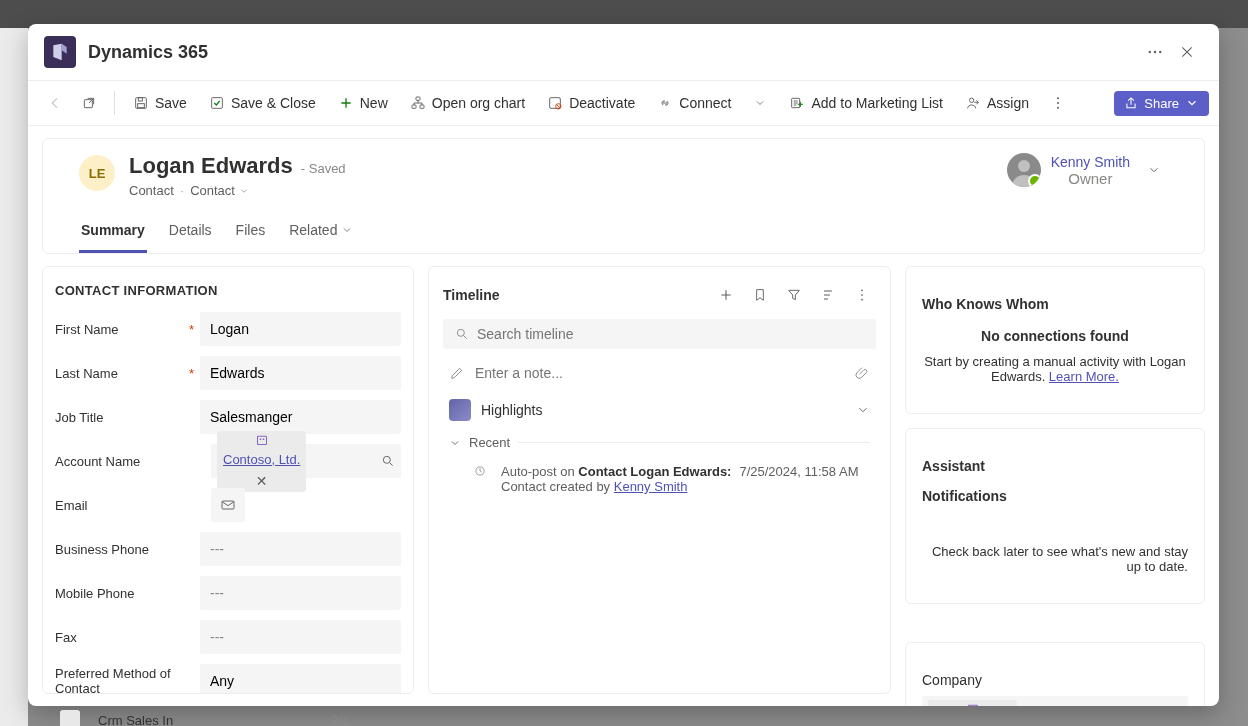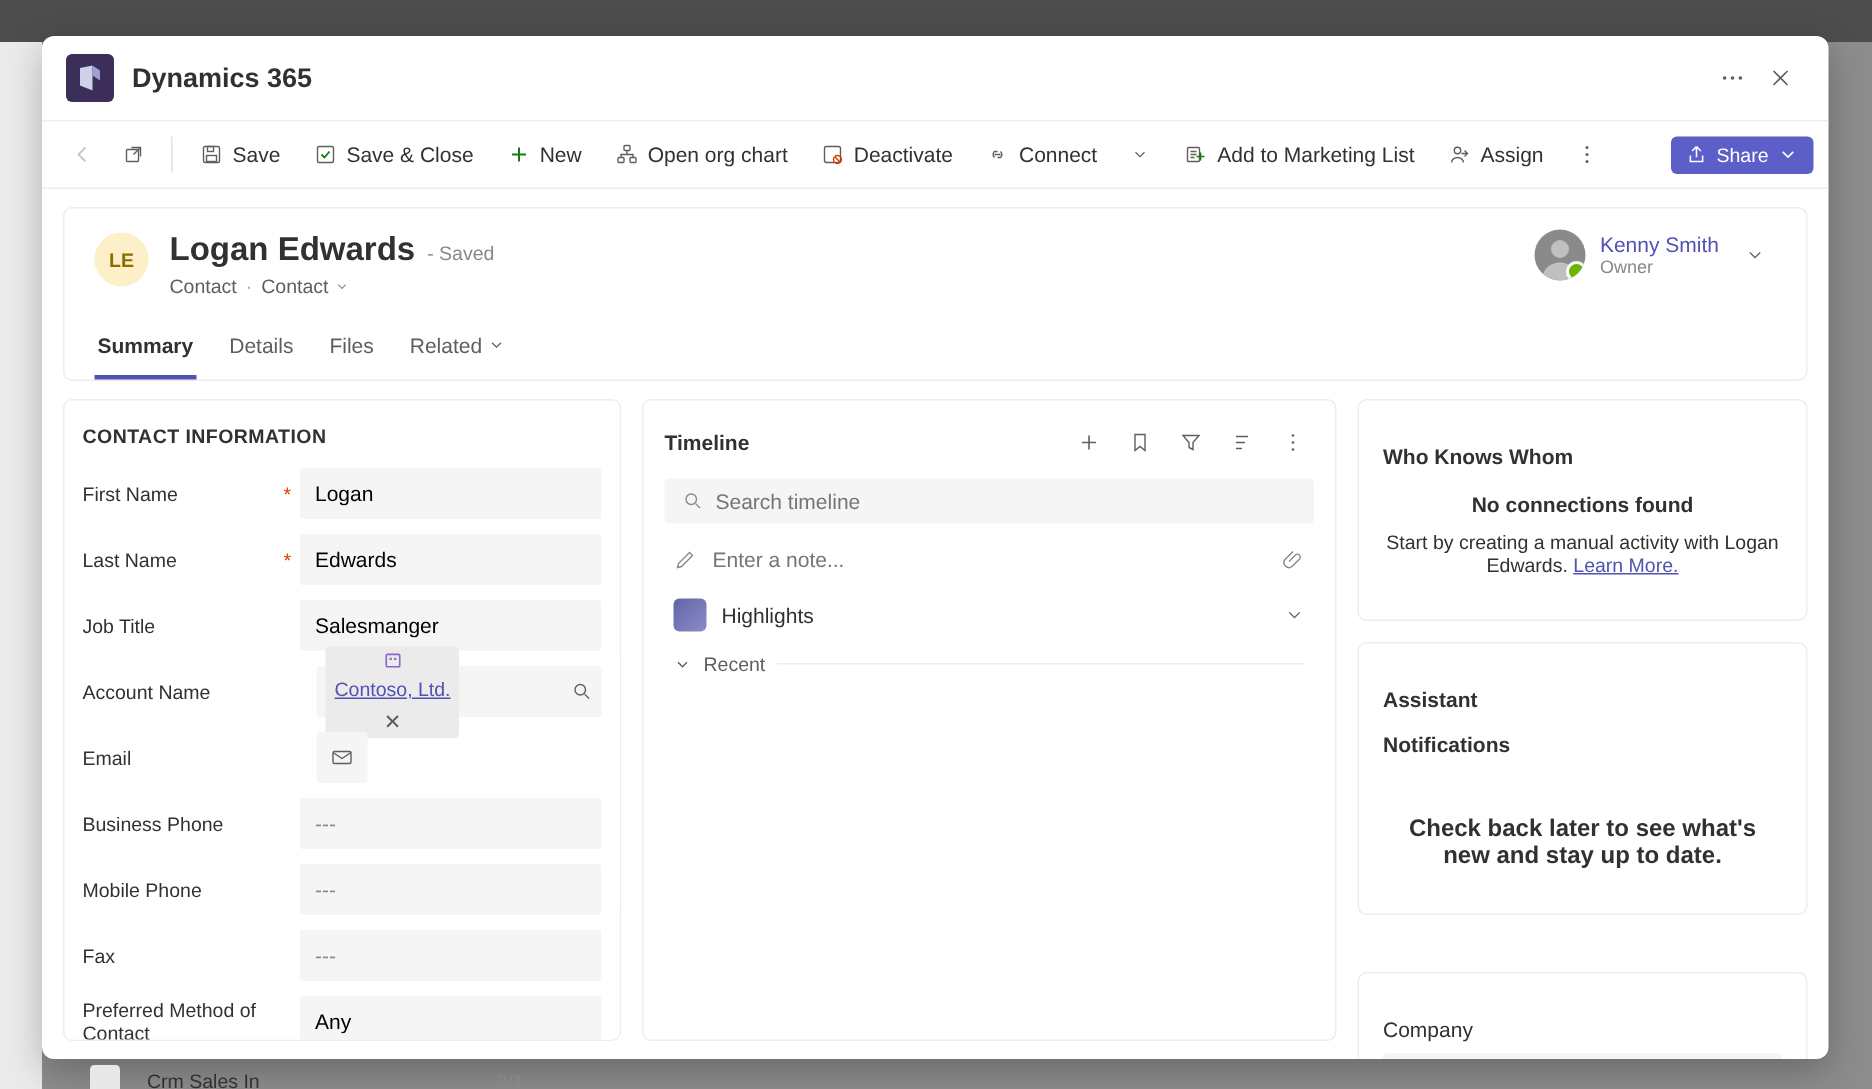--- a/index.html
+++ b/index.html
@@ -31,34 +31,34 @@
   .cmd-group { display:flex; align-items:center; }
   .cmd-sep { width:1px; height:24px; background:#e1e1e1; margin:0 6px; }
   .cmd { display:flex; align-items:center; gap:6px; padding:6px 10px; border:none; background:transparent; border-radius:4px; cursor:pointer; font-size:14px; color:#323130; }
   .cmd svg { width:16px; height:16px; }
   .cmd-iconbtn { display:flex; align-items:center; justify-content:center; width:34px; height:32px; border:none; background:transparent; border-radius:4px; cursor:pointer; color:#605e5c; }
   .cmdbar-spacer { flex:1; }
   .share-btn { display:flex; align-items:center; gap:6px; background:#5b5fc7; color:#fff; border:none; border-radius:4px; padding:5px 10px; font-size:13px; cursor:pointer; }
   .share-btn svg { width:14px; height:14px; }
 
   
-  .record-card { margin:12px 14px 0; border:1px solid #ededed; border-radius:6px; padding:14px 20px 0; }
+  .record-card { margin:12px 14px 0; border:1px solid #ededed; border-radius:6px; padding:14px 36px 0; }
   .rec-top { display:flex; align-items:flex-start; }
   .avatar { width:36px; height:36px; border-radius:50%; background:#fdf0c8; color:#8a6d00; display:flex; align-items:center; justify-content:center; font-size:13px; font-weight:600; margin-right:14px; margin-top:2px; }
   .rec-title-row { display:flex; align-items:baseline; gap:8px; }
   .rec-title { font-size:22px; font-weight:600; }
   .rec-saved { font-size:13px; color:#8a8886; }
   .rec-sub { font-size:13px; color:#605e5c; margin-top:4px; display:flex; align-items:center; gap:6px; }
   .rec-sub .dot { color:#a6a6a6; }
   .rec-sub-drop { display:flex; align-items:center; gap:4px; }
   .owner-block { margin-left:auto; display:flex; align-items:center; gap:10px; }
   .owner-avatar { width:34px; height:34px; border-radius:50%; background:#8a8a8a; position:relative; overflow:hidden; }
   .owner-avatar::after { content:""; position:absolute; right:-1px; bottom:-1px; width:10px; height:10px; background:#6bb700; border-radius:50%; border:2px solid #fff; }
   .owner-name { color:#4f52b2; font-size:14px; }
-  .owner-label { color:#8a8886; font-size:12px; }
+  .owner-label { color:#8a8886; font-size:15px;text-align:center; }
   .owner-chev { width:28px; height:28px; display:flex; align-items:center; justify-content:center; color:#605e5c; border:none; background:transparent; cursor:pointer; border-radius:4px; }
 
   .tabs { display:flex; gap:20px; margin-top:16px; }
   .tab { padding:8px 2px 12px; cursor:pointer; color:#605e5c; border-bottom:3px solid transparent; display:flex; align-items:center; gap:4px; }
   .tab.active { color:#323130; font-weight:600; border-bottom-color:#4f52b2; }
 
   
   .body { flex:1; overflow:hidden; padding:12px 14px; display:flex; gap:14px; }
   .col { border:1px solid #ededed; border-radius:6px; background:#fff; }
   .col.left { width:372px; padding:16px 12px; overflow:auto; }
@@ -105,21 +105,21 @@
   .tl-item-body .ts { color:#605e5c; margin-left:8px; }
 
   
   .who-title { font-size:14px; font-weight:600; margin-bottom:16px; }
   .who-empty-head { font-size:14px; font-weight:600; text-align:center; margin-bottom:10px; }
   .who-empty-sub { font-size:13px; color:#323130; text-align:center; }
   .who-link { color:#4f52b2; text-decoration:underline; cursor:pointer; }
   .assist-title { font-size:14px; font-weight:600; margin-bottom:14px; }
   .notif-title { font-size:14px; font-weight:600; margin-bottom:20px; }
   .notif-empty-head { font-size:14px; font-weight:600; text-align:center; margin-bottom:12px; }
-  .notif-empty-sub { font-size:16px; text-align:center; font-weight:700; }
+  .notif-empty-sub { font-size:13px; text-align:right; font-weight:400; }
   .company-title { font-size:14px; margin-bottom:8px; }
   .company-lookup { display:flex; align-items:center; gap:6px; background:#f5f5f5; border-radius:3px; padding:4px 6px; }
 
   
   .bottom-strip { position:absolute; left:60px; bottom:-4px; color:#323130; font-size:13px; display:flex; align-items:center; gap:18px; }
   .bottom-strip .sq { width:20px; height:20px; background:#e8e8e8; border-radius:3px; }
   .bottom-strip .cnt { color:#8a8886; }
 
   svg { display:block; }
 </style>
@@ -456,20 +456,36 @@
             </svg>
           </span>
       </div>
       <div class="tl-recent">
         <svg viewBox="0 0 24 24" width="12" height="12">
             <path d="M6 9 L12 15 L18 9" stroke="#605e5c" stroke-width="1.8" fill="none"></path>
           </svg>
         <span>Recent</span>
         <span class="line"></span>
       </div>
+      <div class="tl-item">
+        <span class="tl-item-icon">
+            <svg viewBox="0 0 24 24" width="14" height="14">
+              <circle cx="12" cy="12" r="7" fill="none" stroke="currentColor" stroke-width="1.3"></circle>
+              <path d="M12 7 V12 L15 14" stroke="currentColor" stroke-width="1.3" fill="none"></path>
+            </svg>
+          </span>
+        <div class="tl-item-body">
+          <div>
+            <span class="muted">Auto-post on </span><b>Contact Logan Edwards:</b><span class="ts">7/25/2024, 11:58 AM</span>
+          </div>
+          <div>
+            <span class="muted">Contact created by </span><span class="link">Kenny Smith</span>
+          </div>
+        </div>
+      </div>
     </div>
 
     <div class="col right-stack">
       <div class="right-card">
         <div class="who-title">Who Knows Whom</div>
         <div class="who-empty-head">No connections found</div>
         <div class="who-empty-sub">
           <span>Start by creating a manual activity with Logan Edwards. </span><span class="who-link">Learn More.</span>
         </div>
       </div>

